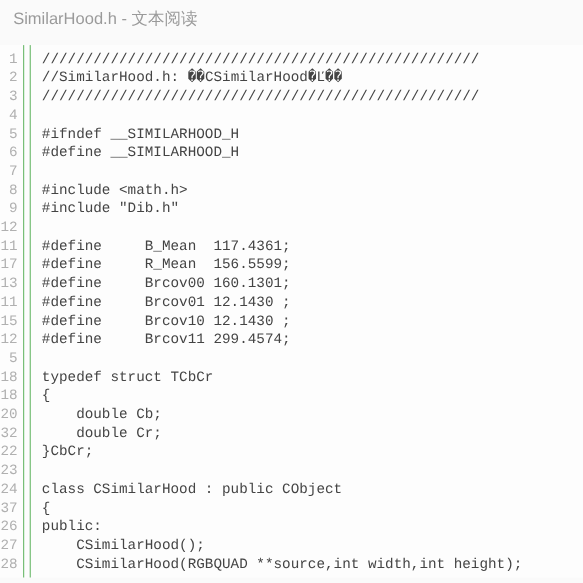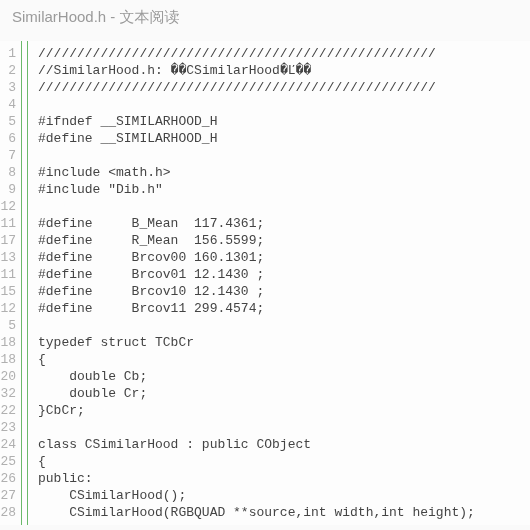--- a/index.html
+++ b/index.html
@@ -76,20 +76,20 @@
       <span class="ln">15</span>
       <span class="ln">12</span>
       <span class="ln">5</span>
       <span class="ln">18</span>
       <span class="ln">18</span>
       <span class="ln">20</span>
       <span class="ln">32</span>
       <span class="ln">22</span>
       <span class="ln">23</span>
       <span class="ln">24</span>
-      <span class="ln">25</span>
+      <span class="ln">37</span>
       <span class="ln">26</span>
       <span class="ln">27</span>
       <span class="ln">28</span>
     </div>
   <div class="vrule"></div>
   <div class="code"><span class="line">///////////////////////////////////////////////////</span><span class="line">//SimilarHood.h: ��CSimilarHood�Ľ��</span><span class="line">///////////////////////////////////////////////////</span><span class="line"> </span><span class="line">#ifndef __SIMILARHOOD_H</span><span class="line">#define __SIMILARHOOD_H</span><span class="line"> </span><span class="line">#include &lt;math.h&gt;</span><span class="line">#include "Dib.h"</span><span class="line"> </span><span class="line">#define     B_Mean  117.4361;</span><span class="line">#define     R_Mean  156.5599;</span><span class="line">#define     Brcov00 160.1301;</span><span class="line">#define     Brcov01 12.1430 ;</span><span class="line">#define     Brcov10 12.1430 ;</span><span class="line">#define     Brcov11 299.4574;</span><span class="line"> </span><span class="line">typedef struct TCbCr</span><span class="line">{</span><span class="line">    double Cb;</span><span class="line">    double Cr;</span><span class="line">}CbCr;</span><span class="line"> </span><span class="line">class CSimilarHood : public CObject</span><span class="line">{</span><span class="line">public:</span><span class="line">    CSimilarHood();</span><span class="line">    CSimilarHood(RGBQUAD **source,int width,int height);</span></div>
 </div>
 
 </body></html>

